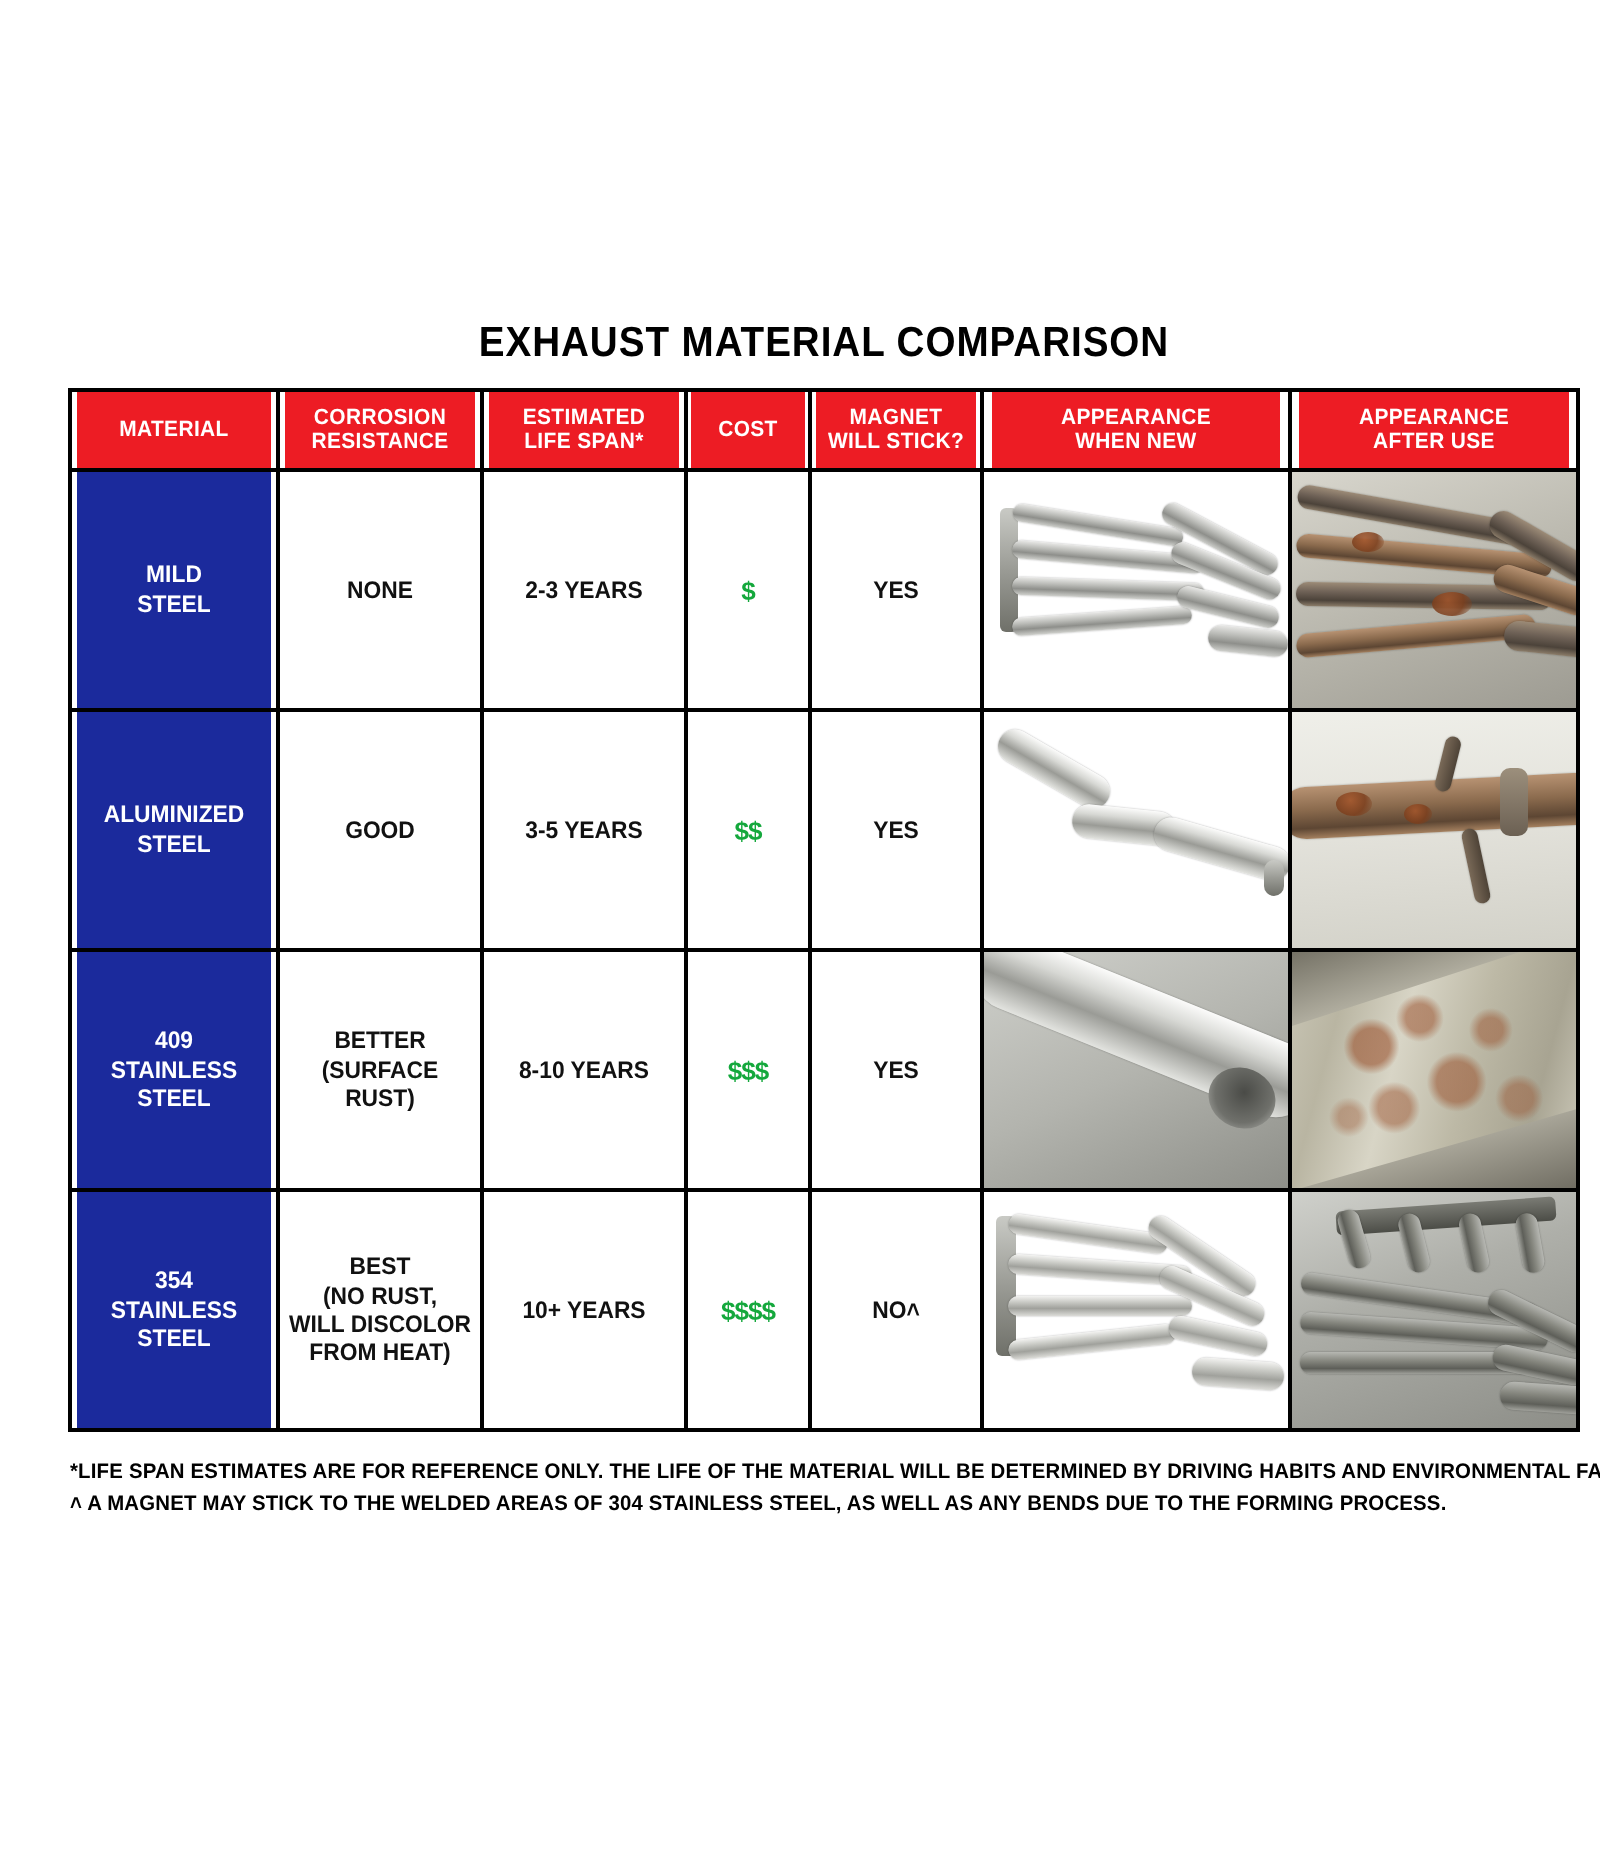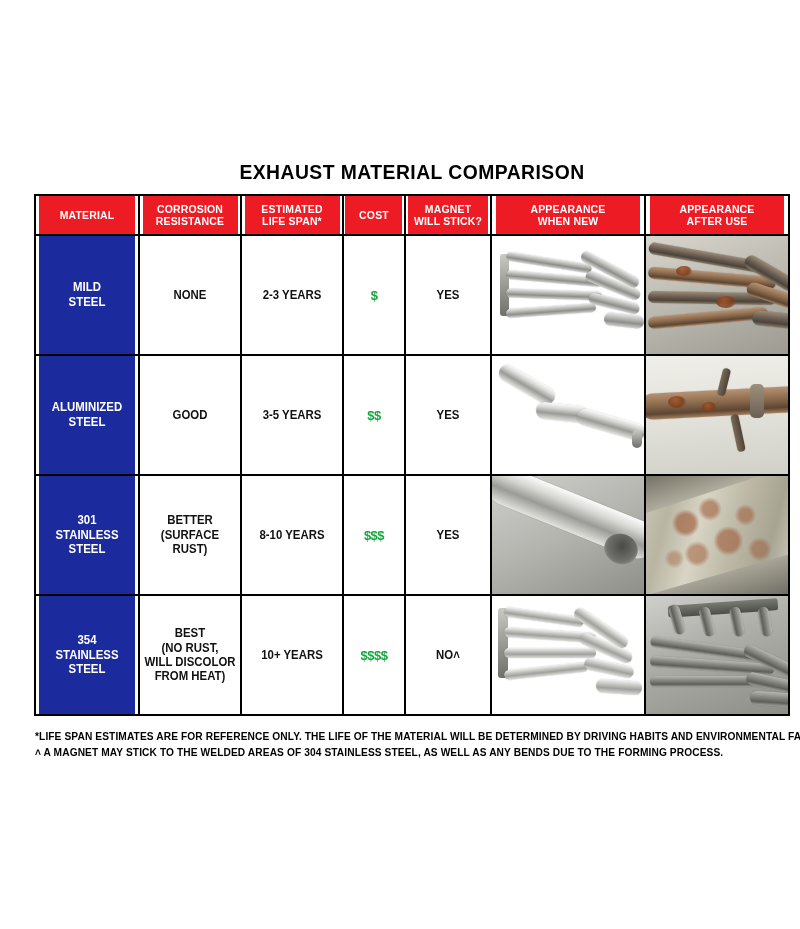--- a/index.html
+++ b/index.html
@@ -301,21 +301,21 @@
                 <div class="tube" style="left:88px; top:58px; width:8px; height:38px; border-radius:4px; transform:rotate(-12deg); background:linear-gradient(90deg,#7a6a58,#4e4337);"></div>
                 <div class="rustspot" style="left:22px; top:40px; width:18px; height:12px;"></div>
                 <div class="rustspot" style="left:56px; top:46px; width:14px; height:10px;"></div>
               </div>
             </div>
           </td>
         </tr>
 
         <tr>
           <td class="matcell">
-            <span>301</span><br>
+            <span>409</span><br>
             <span>STAINLESS</span><br>
             <span>STEEL</span>
           </td>
           <td class="textcell">
             <span>BETTER</span><br>
             <span>(SURFACE</span><br>
             <span>RUST)</span>
           </td>
           <td class="textcell">8-10 YEARS</td>
           <td class="costcell">$$$</td>

